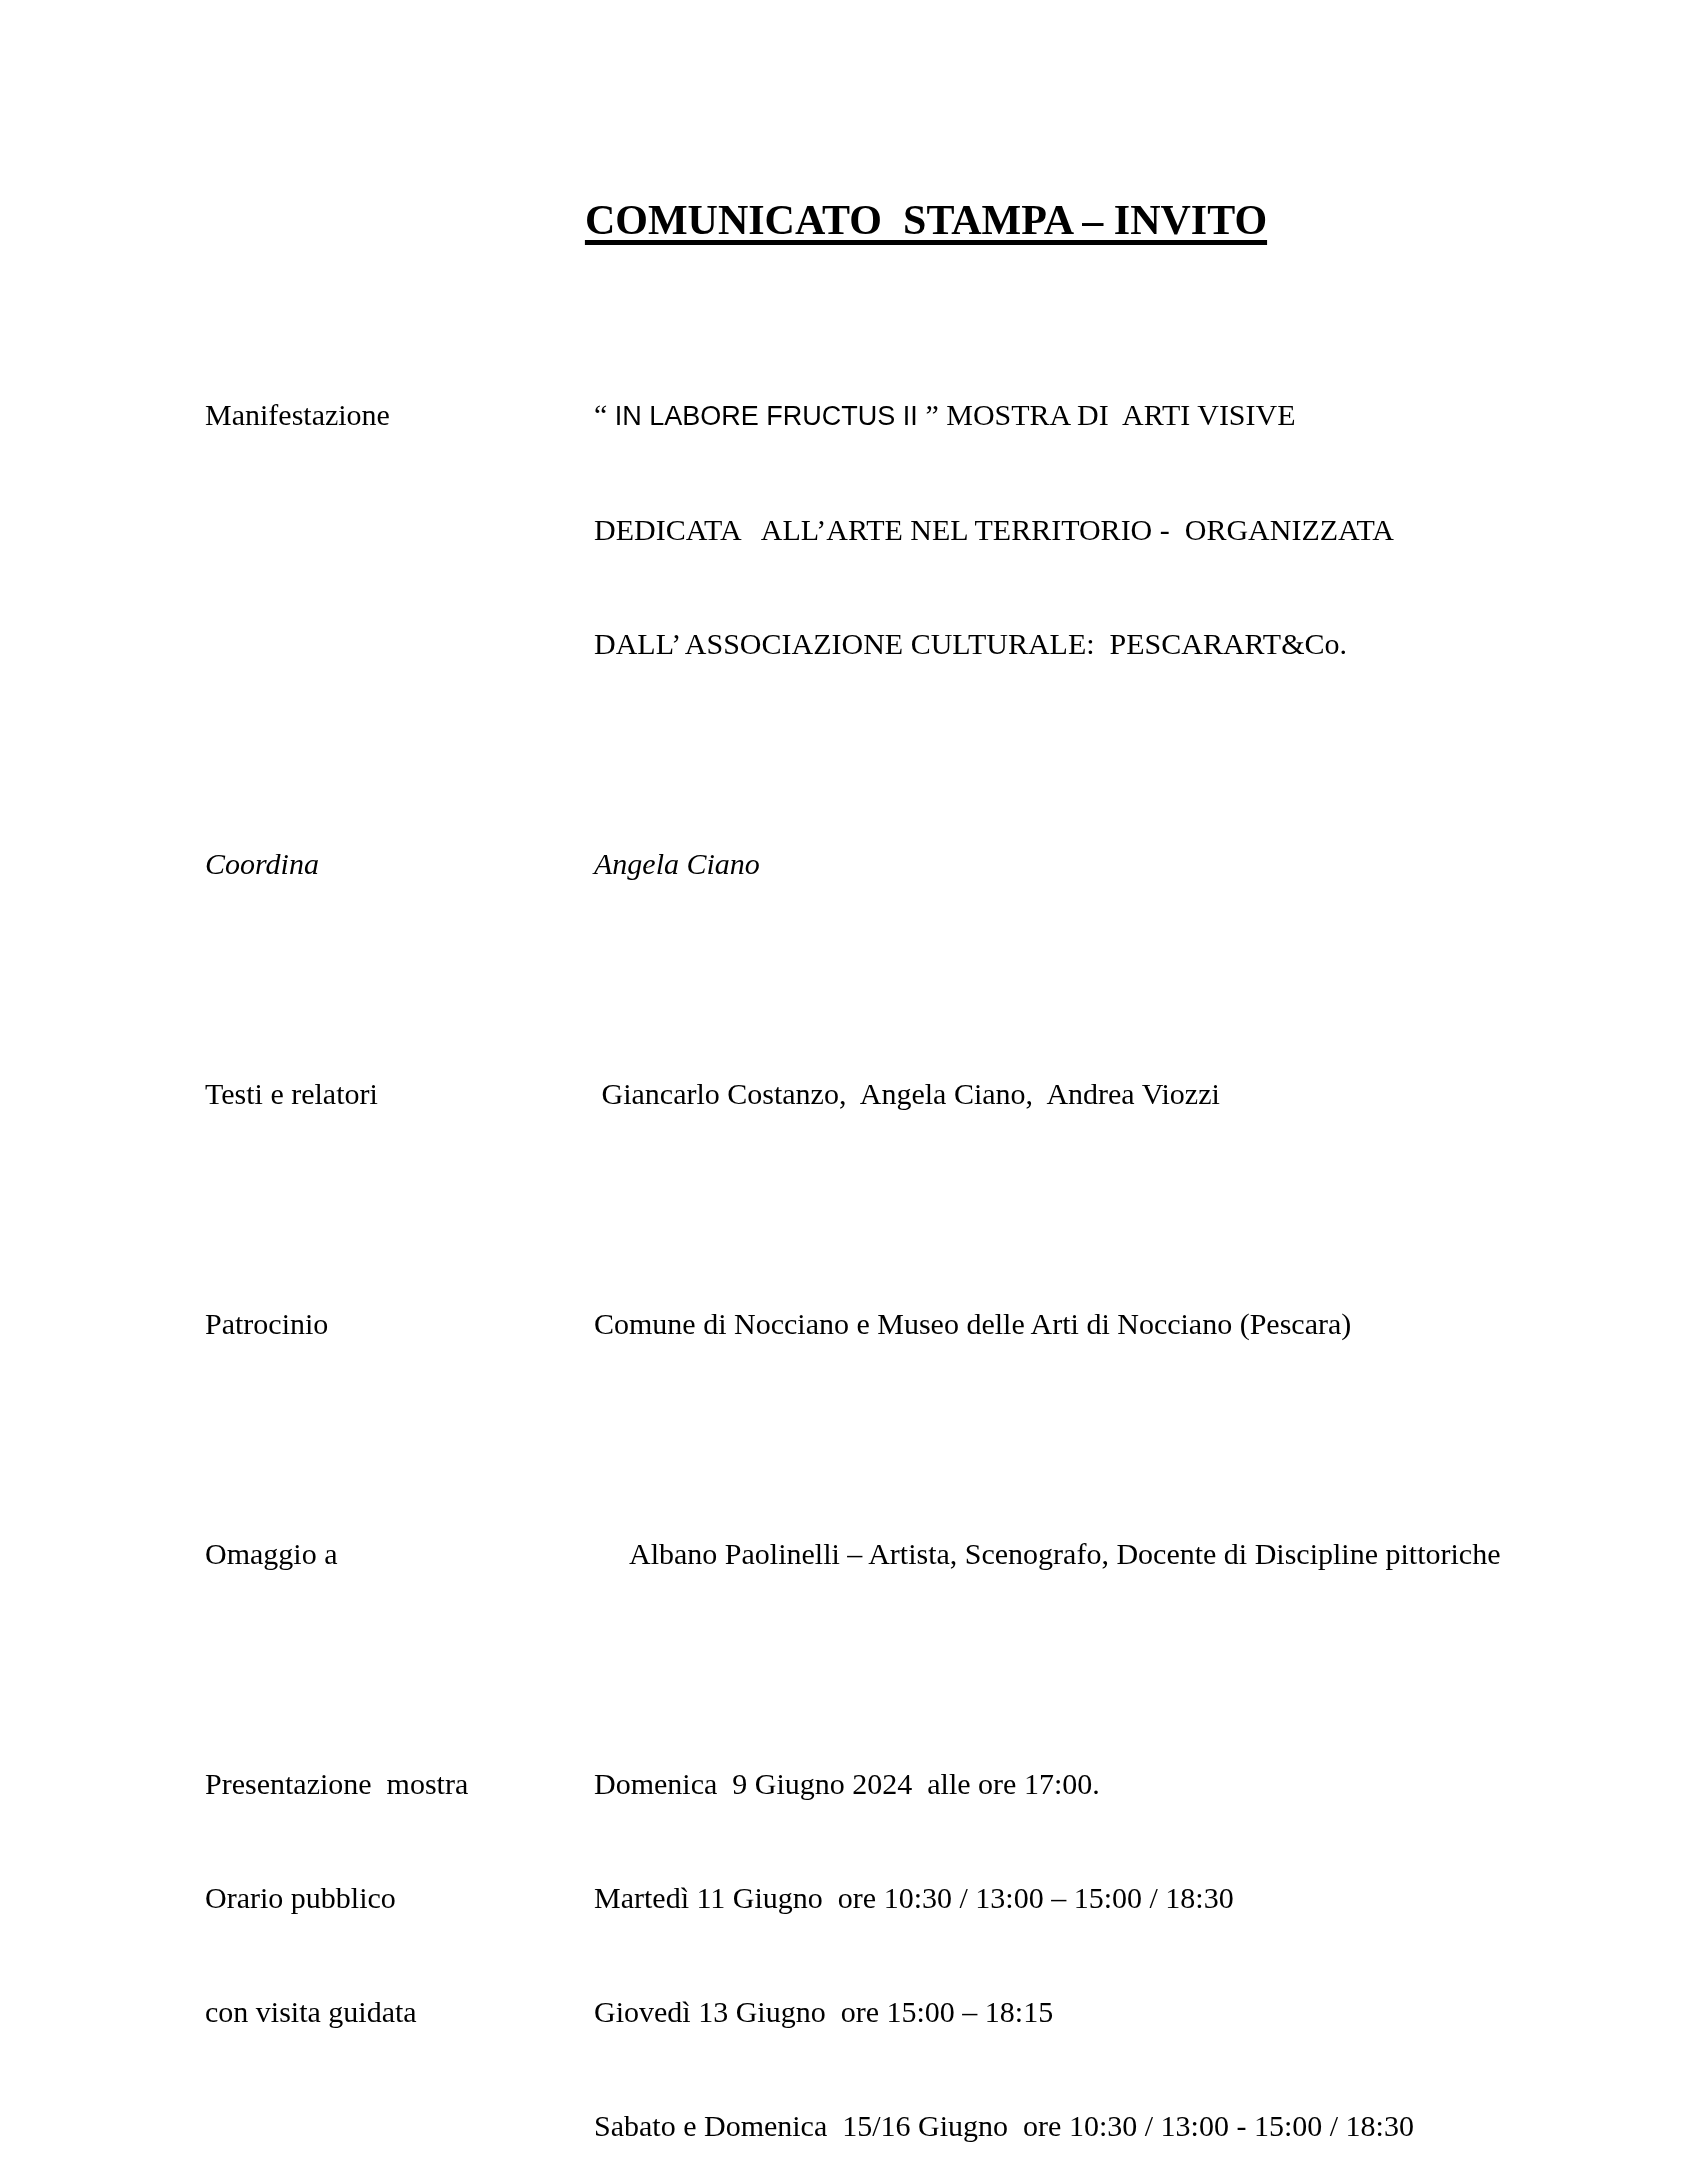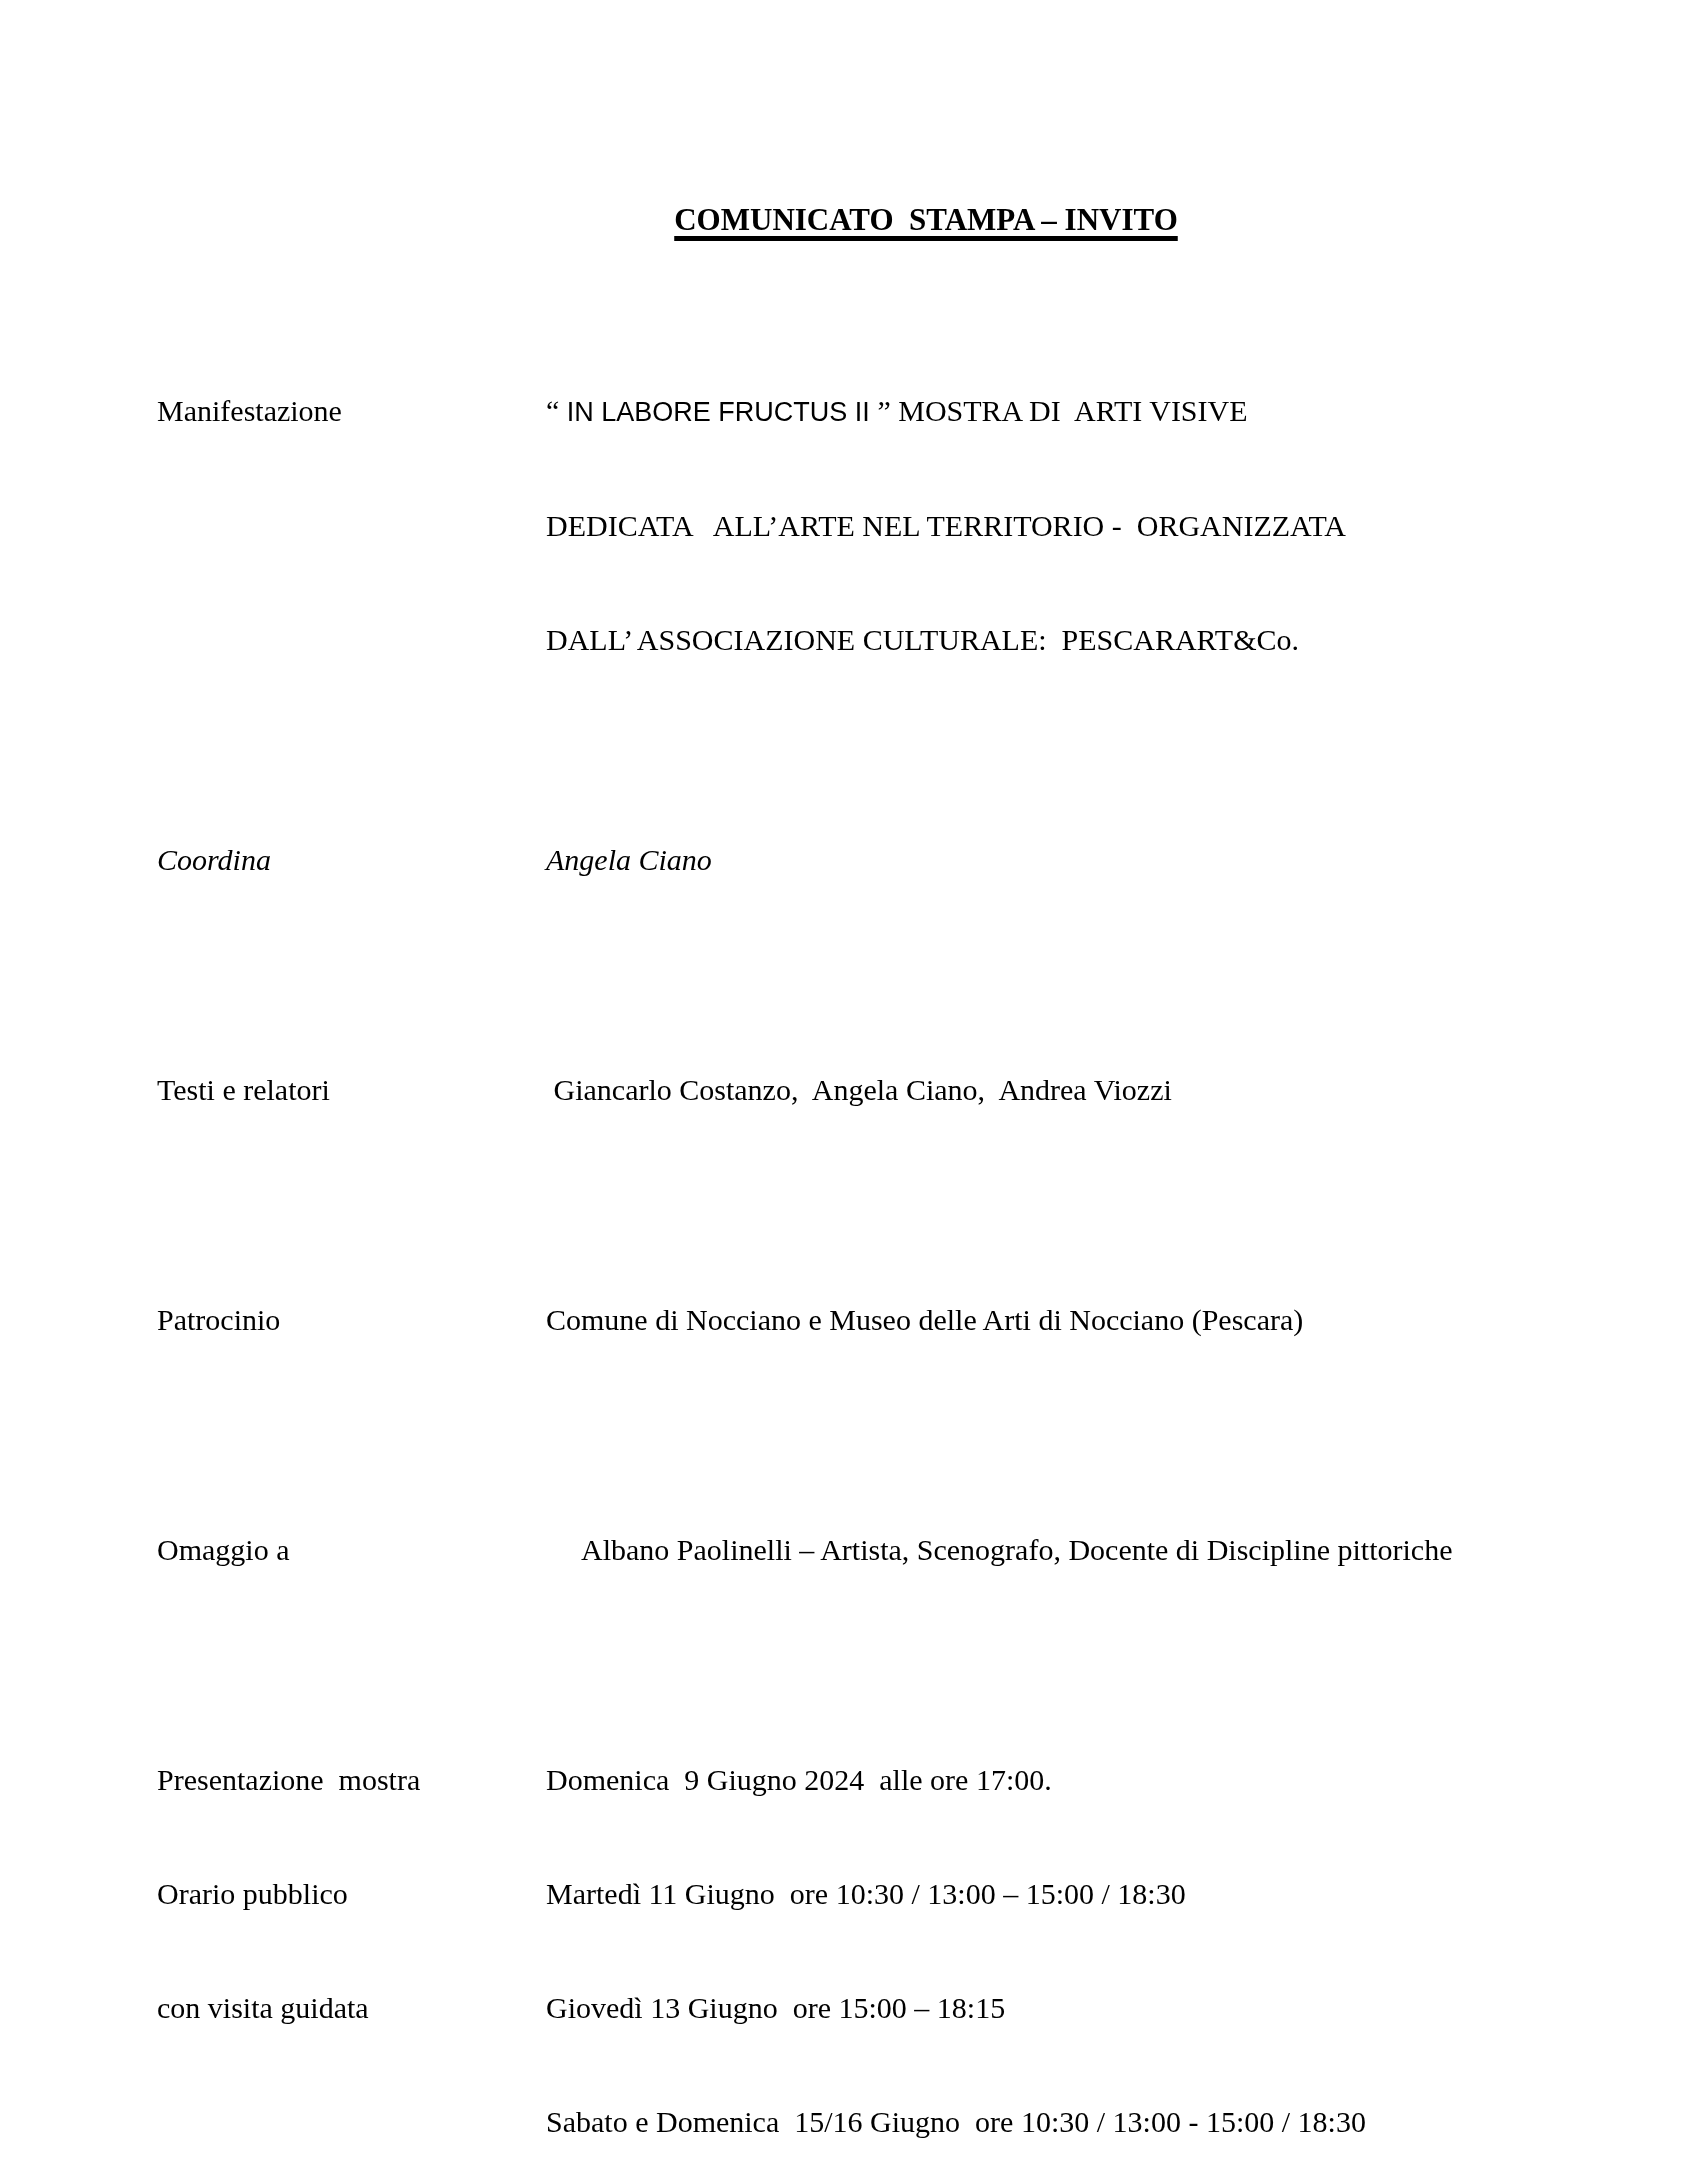--- a/index.html
+++ b/index.html
@@ -21,35 +21,36 @@
     width: 1687px;
     height: 2183px;
   }
   .title-wrap {
     margin: 163px 0 0 135px;
     text-align: center;
     white-space: pre;
   }
   .title-text {
     font-weight: bold;
-    font-size: 31px;
+    font-size: 42px;
     white-space: pre;
     text-decoration: underline;
     text-decoration-thickness: 4.6px;
     text-underline-offset: 6px;
   }
   .row {
     display: flex;
     margin-left: 157px;
     align-items: flex-start;
   }
   .lbl {
     flex: 0 0 389px;
     width: 389px;
     white-space: pre;
+    margin-left: 48px;
   }
   .val {
     flex: 0 0 auto;
     white-space: pre;
   }
   .ln { white-space: pre; }
   .sans {
     font-family: "Liberation Sans", sans-serif;
     font-size: 27px;
   }

